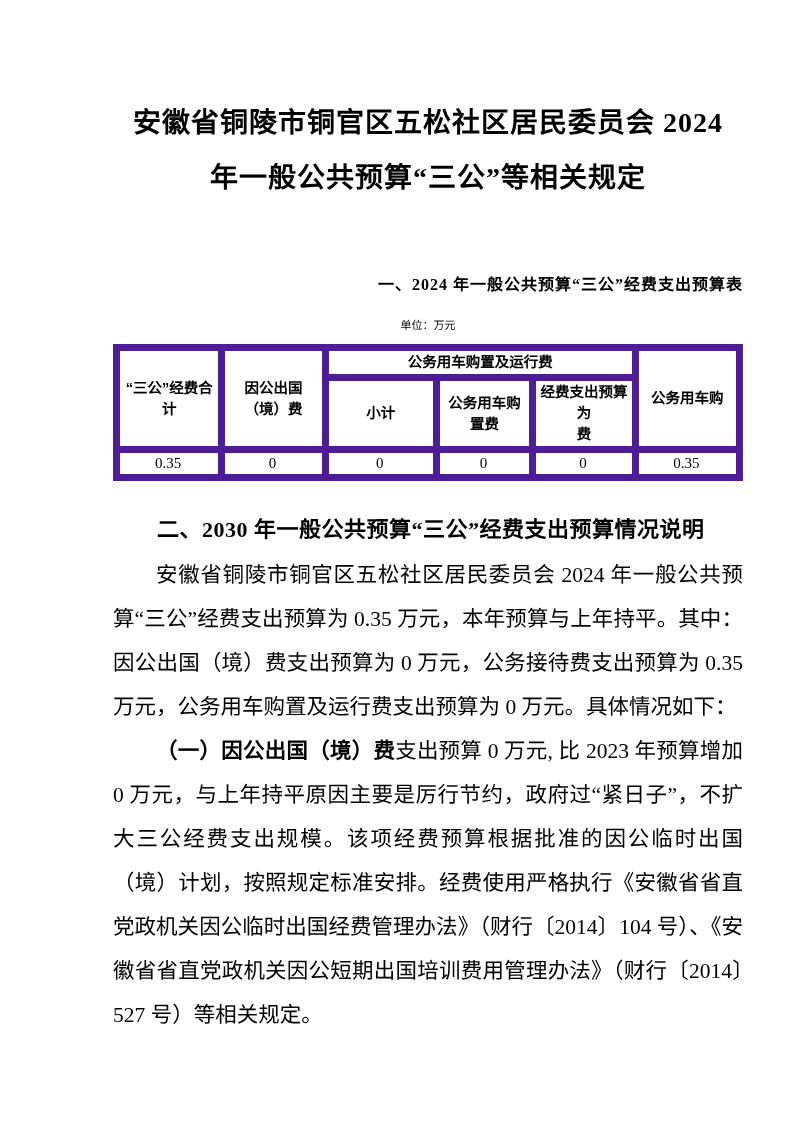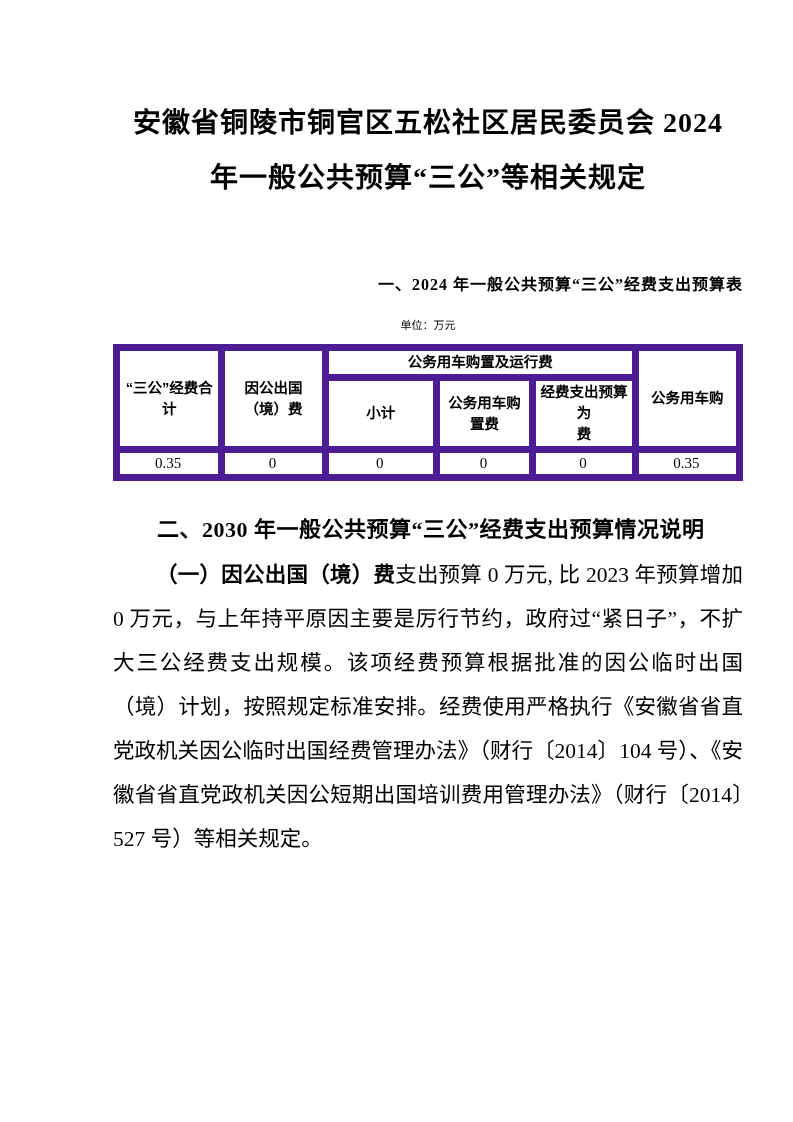--- a/index.html
+++ b/index.html
@@ -135,16 +135,17 @@
         <td class="value-cell">0</td>
         <td class="value-cell">0</td>
         <td class="value-cell">0</td>
         <td class="value-cell">0.35</td>
       </tr>
     </tbody>
   </table>
 
   <div class="section2-heading">二、2030 年一般公共预算“三公”经费支出预算情况说明</div>
 
+  <p class="body-para">安徽省铜陵市铜官区五松社区居民委员会 2024 年一般公共预算“三公”经费支出预算为 0.35 万元，本年预算与上年持平。其中：因公出国（境）费支出预算为 0 万元，公务接待费支出预算为 0.35 万元，公务用车购置及运行费支出预算为 0 万元。具体情况如下：</p>
 
   <p class="body-para"><span class="lead-bold">（一）因公出国（境）费</span><span>支出预算 0 万元, 比 2023 年预算增加 0 万元，与上年持平原因主要是厉行节约，政府过“紧日子”，不扩大三公经费支出规模。该项经费预算根据批准的因公临时出国（境）计划，按照规定标准安排。经费使用严格执行《安徽省省直党政机关因公临时出国经费管理办法》（财行〔2014〕104 号）、《安徽省省直党政机关因公短期出国培训费用管理办法》（财行〔2014〕527 号）等相关规定。</span></p>
 
 </div>
 
 </body></html>

